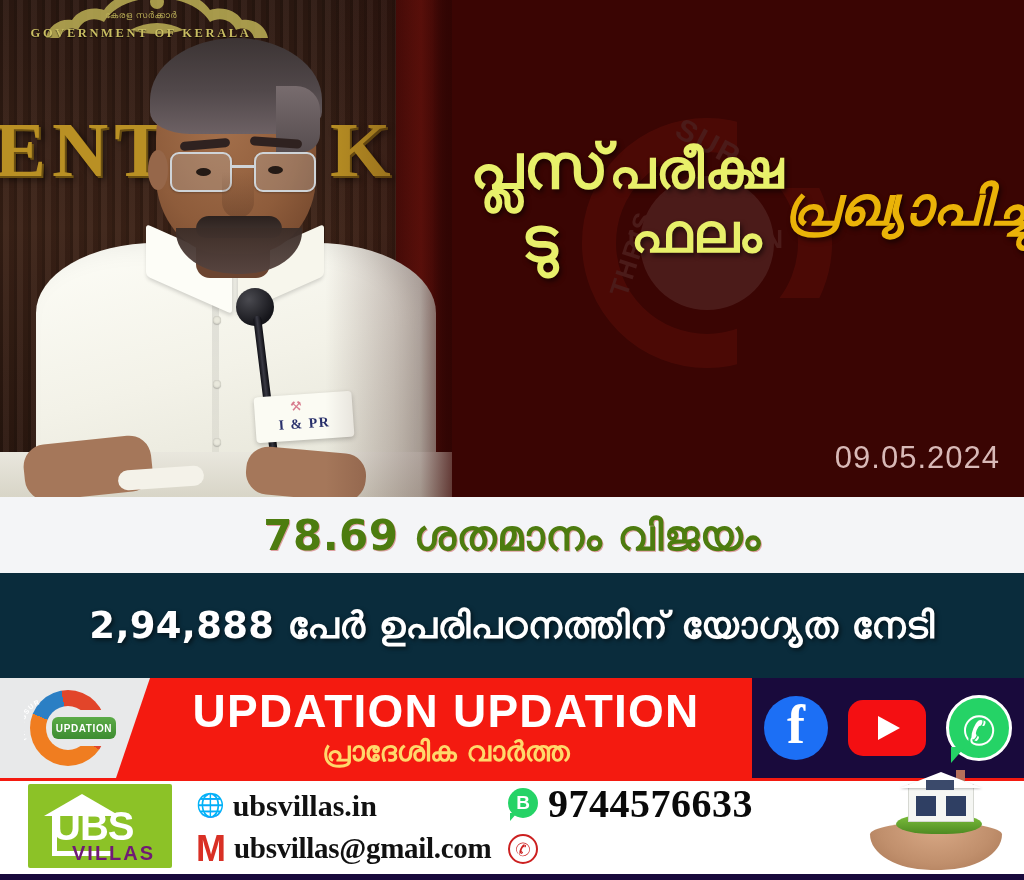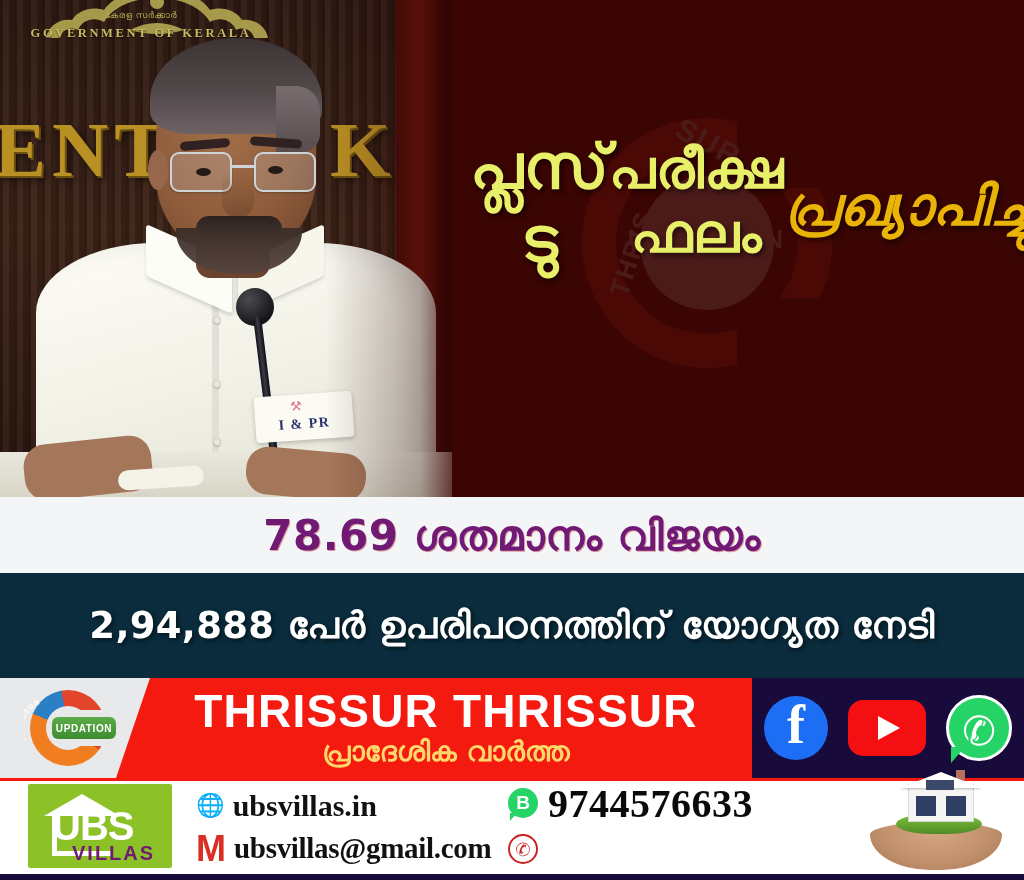--- a/index.html
+++ b/index.html
@@ -238,21 +238,21 @@
     text-align:right; color:#d8b9b7; font-size:31px; font-weight:400;
     letter-spacing:1px;
   }
 
   
   .strip-white{
     position:absolute; left:0; top:497px; width:1024px; height:76px;
     background:#f4f5f7; display:flex; align-items:center; justify-content:center;
   }
   .pct-text{
-    color:#701a75; font-weight:800; font-size:42px; letter-spacing:.5px;
+    color:#4d7c0f; font-weight:800; font-size:42px; letter-spacing:.5px;
     font-family:"DejaVu Sans","Liberation Sans",sans-serif;
     text-shadow:1px 1px 0 rgba(180,0,0,.35);
   }
 
   
   .strip-navy{
     position:absolute; left:0; top:573px; width:1024px; height:105px;
     background:#0a2c3c; display:flex; align-items:center; justify-content:center;
   }
   .navy-text{
@@ -530,20 +530,21 @@
       <div class="wm-sur">SUR</div>
       <div class="wm-thr">THRIS</div>
       <div class="wm-text">UPDATION</div>
     </div>
 
     <div class="headline">
       <div class="hl-line hl-1">പ്ലസ് ടു</div>
       <div class="hl-line hl-2">പരീക്ഷ ഫലം</div>
       <div class="hl-line hl-3">പ്രഖ്യാപിച്ചു;</div>
     </div>
+    <div class="hl-date">09.05.2024</div>
   </div>
 
   <div class="strip-white">
     <div class="pct-text">78.69 ശതമാനം വിജയം</div>
   </div>
 
   <div class="strip-navy">
     <div class="navy-text">2,94,888 പേർ ഉപരിപഠനത്തിന് യോഗ്യത നേടി</div>
   </div>
 
@@ -560,21 +561,21 @@
         <text font-size="11" font-weight="bold" fill="#ffffff" letter-spacing="2" font-family="Liberation Sans, sans-serif">
           <textPath href="#arcpath" startOffset="6%">THRISSUR</textPath>
         </text>
       </svg>
       <div class="logo-badge">
         <span>UPDATION</span>
       </div>
     </div>
 
     <div class="brand-red"></div>
-    <div class="brand-title">THRISSUR THRISSUR</div>
+    <div class="brand-title">UPDATION UPDATION</div>
     <div class="brand-sub">പ്രാദേശിക വാർത്ത</div>
 
     <div class="social">
       <div class="ic-fb"></div>
       <div class="ic-yt"></div>
       <div class="ic-wa"></div>
     </div>
   </div>
 
   <div class="footer">

